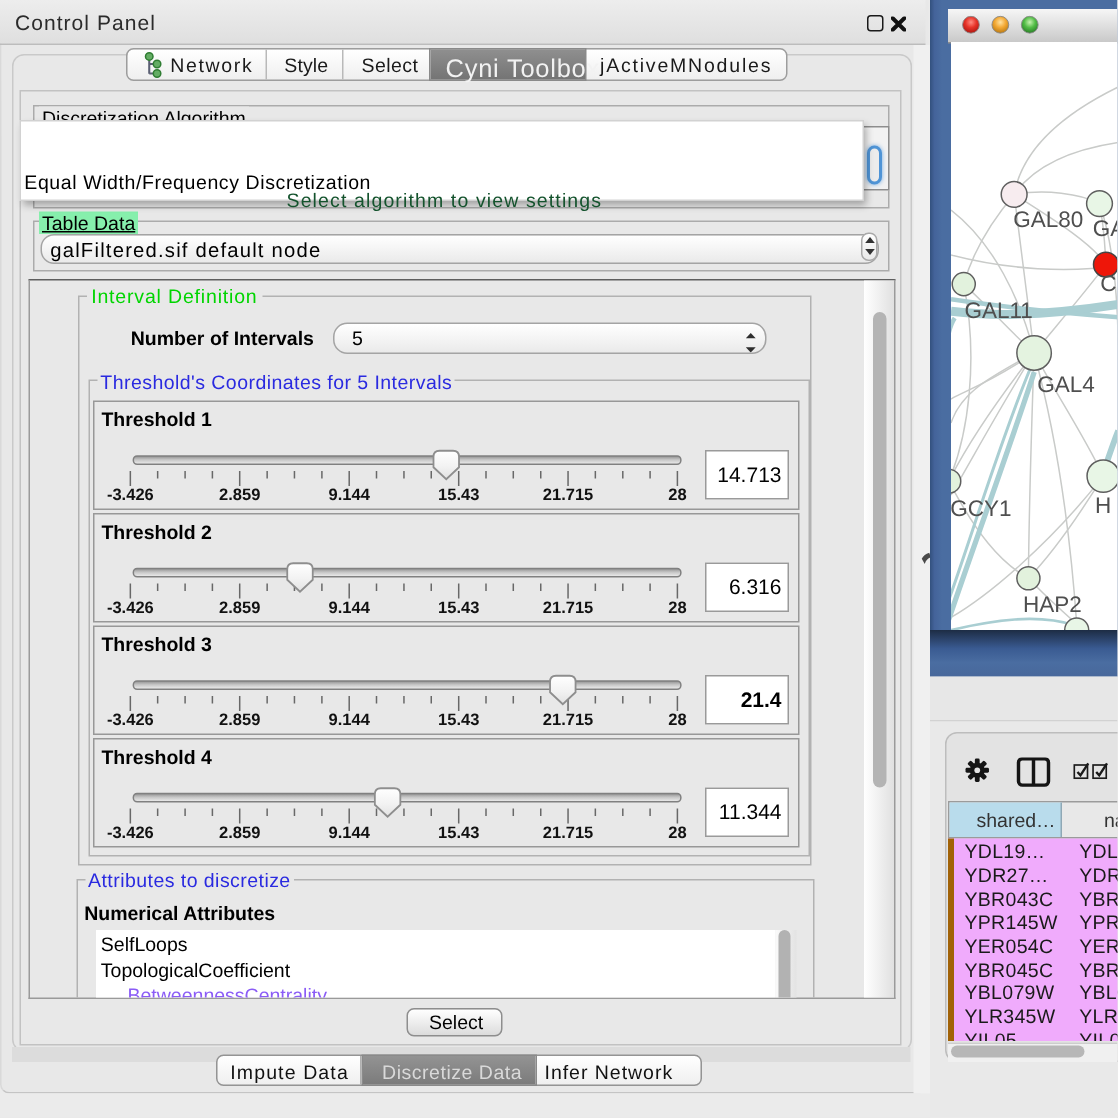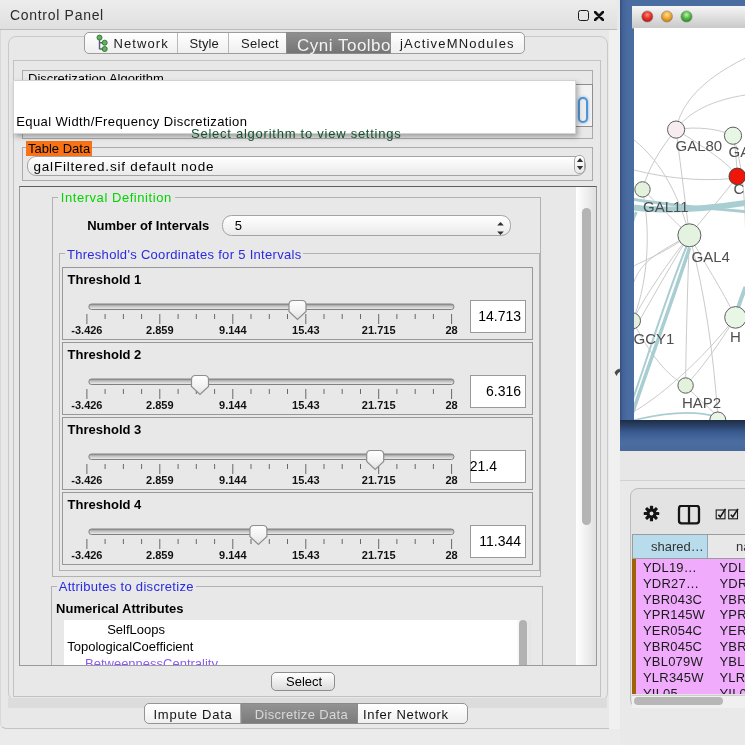--- a/index.html
+++ b/index.html
@@ -43,21 +43,21 @@
 
   <div class="abs" style="left:13px;top:60px;width:588px;height:637px;border:1px solid #c2c2c2;box-sizing:border-box;"></div>
 
   <div class="abs" style="left:22px;top:70px;width:570.5px;height:68.5px;border:1px solid #ababab;box-sizing:border-box;"></div>
   <div class="lbl" style="left:26px;top:71px;font-size:13px;color:#000;background:#e8e8e8;padding:0 2px;">Discretization Algorithm</div>
 
   <div class="abs" style="left:27px;top:83.5px;width:565.5px;height:43px;border:1px solid #8d8d8d;background:#f2f2f2;box-sizing:border-box;"></div>
   <div class="abs" style="left:577.5px;top:96.5px;width:10.5px;height:26px;border:2.5px solid #4f94d6;border-radius:7px;background:#ececec;box-sizing:border-box;box-shadow:0 0 3px rgba(80,150,220,0.8);"></div>
 
   <div class="abs" style="left:22px;top:147px;width:570.5px;height:34px;border:1px solid #ababab;box-sizing:border-box;"></div>
-  <div class="lbl" style="left:26px;top:141px;font-size:13px;color:#000;background:#f97316;padding:0 2px;">Table Data</div>
+  <div class="lbl" style="left:26px;top:141px;font-size:13px;color:#000;background:#86efac;padding:0 2px;text-decoration:underline;">Table Data</div>
   <div class="abs combo" style="left:27px;top:156px;width:559px;height:20px;background:linear-gradient(#ffffff,#eaeaea);border:1px solid #a4a4a4;border-radius:9px;box-sizing:border-box;"></div>
   <div class="lbl" style="left:33.5px;top:158.5px;font-size:13.5px;letter-spacing:0.8px;color:#000;">galFiltered.sif default node</div>
   <div class="abs" style="left:573.5px;top:154.5px;width:11.5px;height:19.5px;background:linear-gradient(#ffffff,#e9e9e9);border:1px solid #a9a9a9;border-radius:5px;box-sizing:border-box;"></div>
   <svg class="abs" style="left:575.5px;top:158px;" width="8" height="12" viewBox="0 0 8 12">
     <path d="M4 0 L7.2 4 L0.8 4 Z" fill="#333"></path>
     <path d="M4 12 L7.2 8 L0.8 8 Z" fill="#333"></path>
   </svg>
 
   <div class="abs" style="left:19px;top:186px;width:578px;height:480px;border-top:1px solid #5e5e5e;border-left:1px solid #9a9a9a;border-right:1px solid #9a9a9a;border-bottom:1px solid #9a9a9a;box-sizing:border-box;background:#e8e8e8;"></div>
 
@@ -189,21 +189,21 @@
         <line x1="389.6" y1="47" x2="389.6" y2="57" stroke="#686868" stroke-width="1"></line>
       <text x="24.9" y="66.5" font-size="11" font-weight="bold" fill="#111" text-anchor="middle" font-family="Liberation Sans, sans-serif">-3.426</text>
         <text x="97.8" y="66.5" font-size="11" font-weight="bold" fill="#111" text-anchor="middle" font-family="Liberation Sans, sans-serif">2.859</text>
         <text x="170.8" y="66.5" font-size="11" font-weight="bold" fill="#111" text-anchor="middle" font-family="Liberation Sans, sans-serif">9.144</text>
         <text x="243.8" y="66.5" font-size="11" font-weight="bold" fill="#111" text-anchor="middle" font-family="Liberation Sans, sans-serif">15.43</text>
         <text x="316.7" y="66.5" font-size="11" font-weight="bold" fill="#111" text-anchor="middle" font-family="Liberation Sans, sans-serif">21.715</text>
         <text x="389.6" y="66.5" font-size="11" font-weight="bold" fill="#111" text-anchor="middle" font-family="Liberation Sans, sans-serif">28</text>
       <path d="M 304.7 44.5 L 304.7 37.5 Q 304.7 33.5 308.7 33.5 L 317.7 33.5 Q 321.7 33.5 321.7 37.5 L 321.7 44.5 L 313.2 52.5 Z" fill="url(#thumbg)" stroke="#8e8e8e" stroke-width="1.2"></path>
     </svg>
     <div class="abs" style="left:450px;top:263px;width:56px;height:33px;background:#fff;border:1px solid #9a9a9a;box-sizing:border-box;"></div>
-    <div class="lbl" style="left:426px;top:271px;width:51px;font-size:14px;color:#000;text-align:right;">21.4</div>
+    <div class="lbl" style="left:450px;top:271px;width:51px;font-size:14px;color:#000;text-align:right;font-weight:bold;">21.4</div>
     <div class="abs" style="left:42.2px;top:305px;width:470.8px;height:73px;border:1px solid #989898;box-sizing:border-box;"></div>
     <div class="lbl" style="left:47.6px;top:310px;font-size:13px;font-weight:bold;color:#000;">Threshold 4</div>
     <svg class="abs" style="left:42.2px;top:305px;" width="470" height="73" viewBox="0 0 470 73">
       <rect x="26.9" y="37" width="365" height="5.5" rx="2.5" fill="url(#trackg)" stroke="#808080" stroke-width="1"></rect>
       <line x1="24.9" y1="47" x2="24.9" y2="57" stroke="#686868" stroke-width="1"></line>
         <line x1="43.1" y1="47" x2="43.1" y2="52" stroke="#686868" stroke-width="1"></line>
         <line x1="61.4" y1="47" x2="61.4" y2="52" stroke="#686868" stroke-width="1"></line>
         <line x1="79.6" y1="47" x2="79.6" y2="52" stroke="#686868" stroke-width="1"></line>
         <line x1="97.8" y1="47" x2="97.8" y2="57" stroke="#686868" stroke-width="1"></line>
         <line x1="116.1" y1="47" x2="116.1" y2="52" stroke="#686868" stroke-width="1"></line>
@@ -233,21 +233,21 @@
     <div class="abs" style="left:450px;top:338px;width:56px;height:33px;background:#fff;border:1px solid #9a9a9a;box-sizing:border-box;"></div>
     <div class="lbl" style="left:450px;top:346px;width:51px;font-size:14px;color:#000;text-align:right;">11.344</div>
 
     <div class="abs" style="left:31.3px;top:399px;width:491.7px;height:85px;border:1px solid #b2b2b2;box-sizing:border-box;"></div>
     <div class="lbl" style="left:36.7px;top:392px;font-size:13px;letter-spacing:0.3px;color:#2a2ae0;background:#e8e8e8;padding:0 2px;">Attributes to discretize</div>
     <div class="lbl" style="left:36.1px;top:414px;font-size:13px;font-weight:bold;color:#000;">Numerical Attributes</div>
 
     <div class="abs" style="left:44.2px;top:433px;width:452.8px;height:60px;background:#fff;"></div>
     <div class="abs" style="left:497px;top:433px;width:14px;height:60px;background:linear-gradient(90deg,#fafafa,#e3e3e3);"></div>
     <div class="abs" style="left:498.5px;top:433px;width:8.5px;height:70px;background:#b2b2b2;border-radius:4px;"></div>
-    <div class="lbl" style="left:47.2px;top:435.4px;font-size:13px;color:#000;margin-left:40px;">SelfLoops</div>
+    <div class="lbl" style="left:47.2px;top:435.4px;font-size:13px;color:#000;">SelfLoops</div>
     <div class="lbl" style="left:47.2px;top:452.2px;font-size:13px;color:#000;">TopologicalCoefficient</div>
     <div class="lbl" style="left:65px;top:469px;font-size:13px;color:#8b5cf6;">BetweennessCentrality</div>
   </div>
 
   <div class="abs" style="left:576px;top:187px;width:20px;height:478px;background:linear-gradient(90deg,#ffffff,#ededed 60%,#e0e0e0);"></div>
   <div class="abs" style="left:582px;top:208px;width:9px;height:317px;background:#b4b4b4;border-radius:4.5px;"></div>
 
   <div class="abs" style="left:271px;top:672px;width:64px;height:19px;background:linear-gradient(#ffffff,#dcdcdc);border:1px solid #8e8e8e;border-radius:5px;box-sizing:border-box;"></div>
   <div class="lbl" style="left:286px;top:674px;font-size:13px;color:#000;">Select</div>
 

